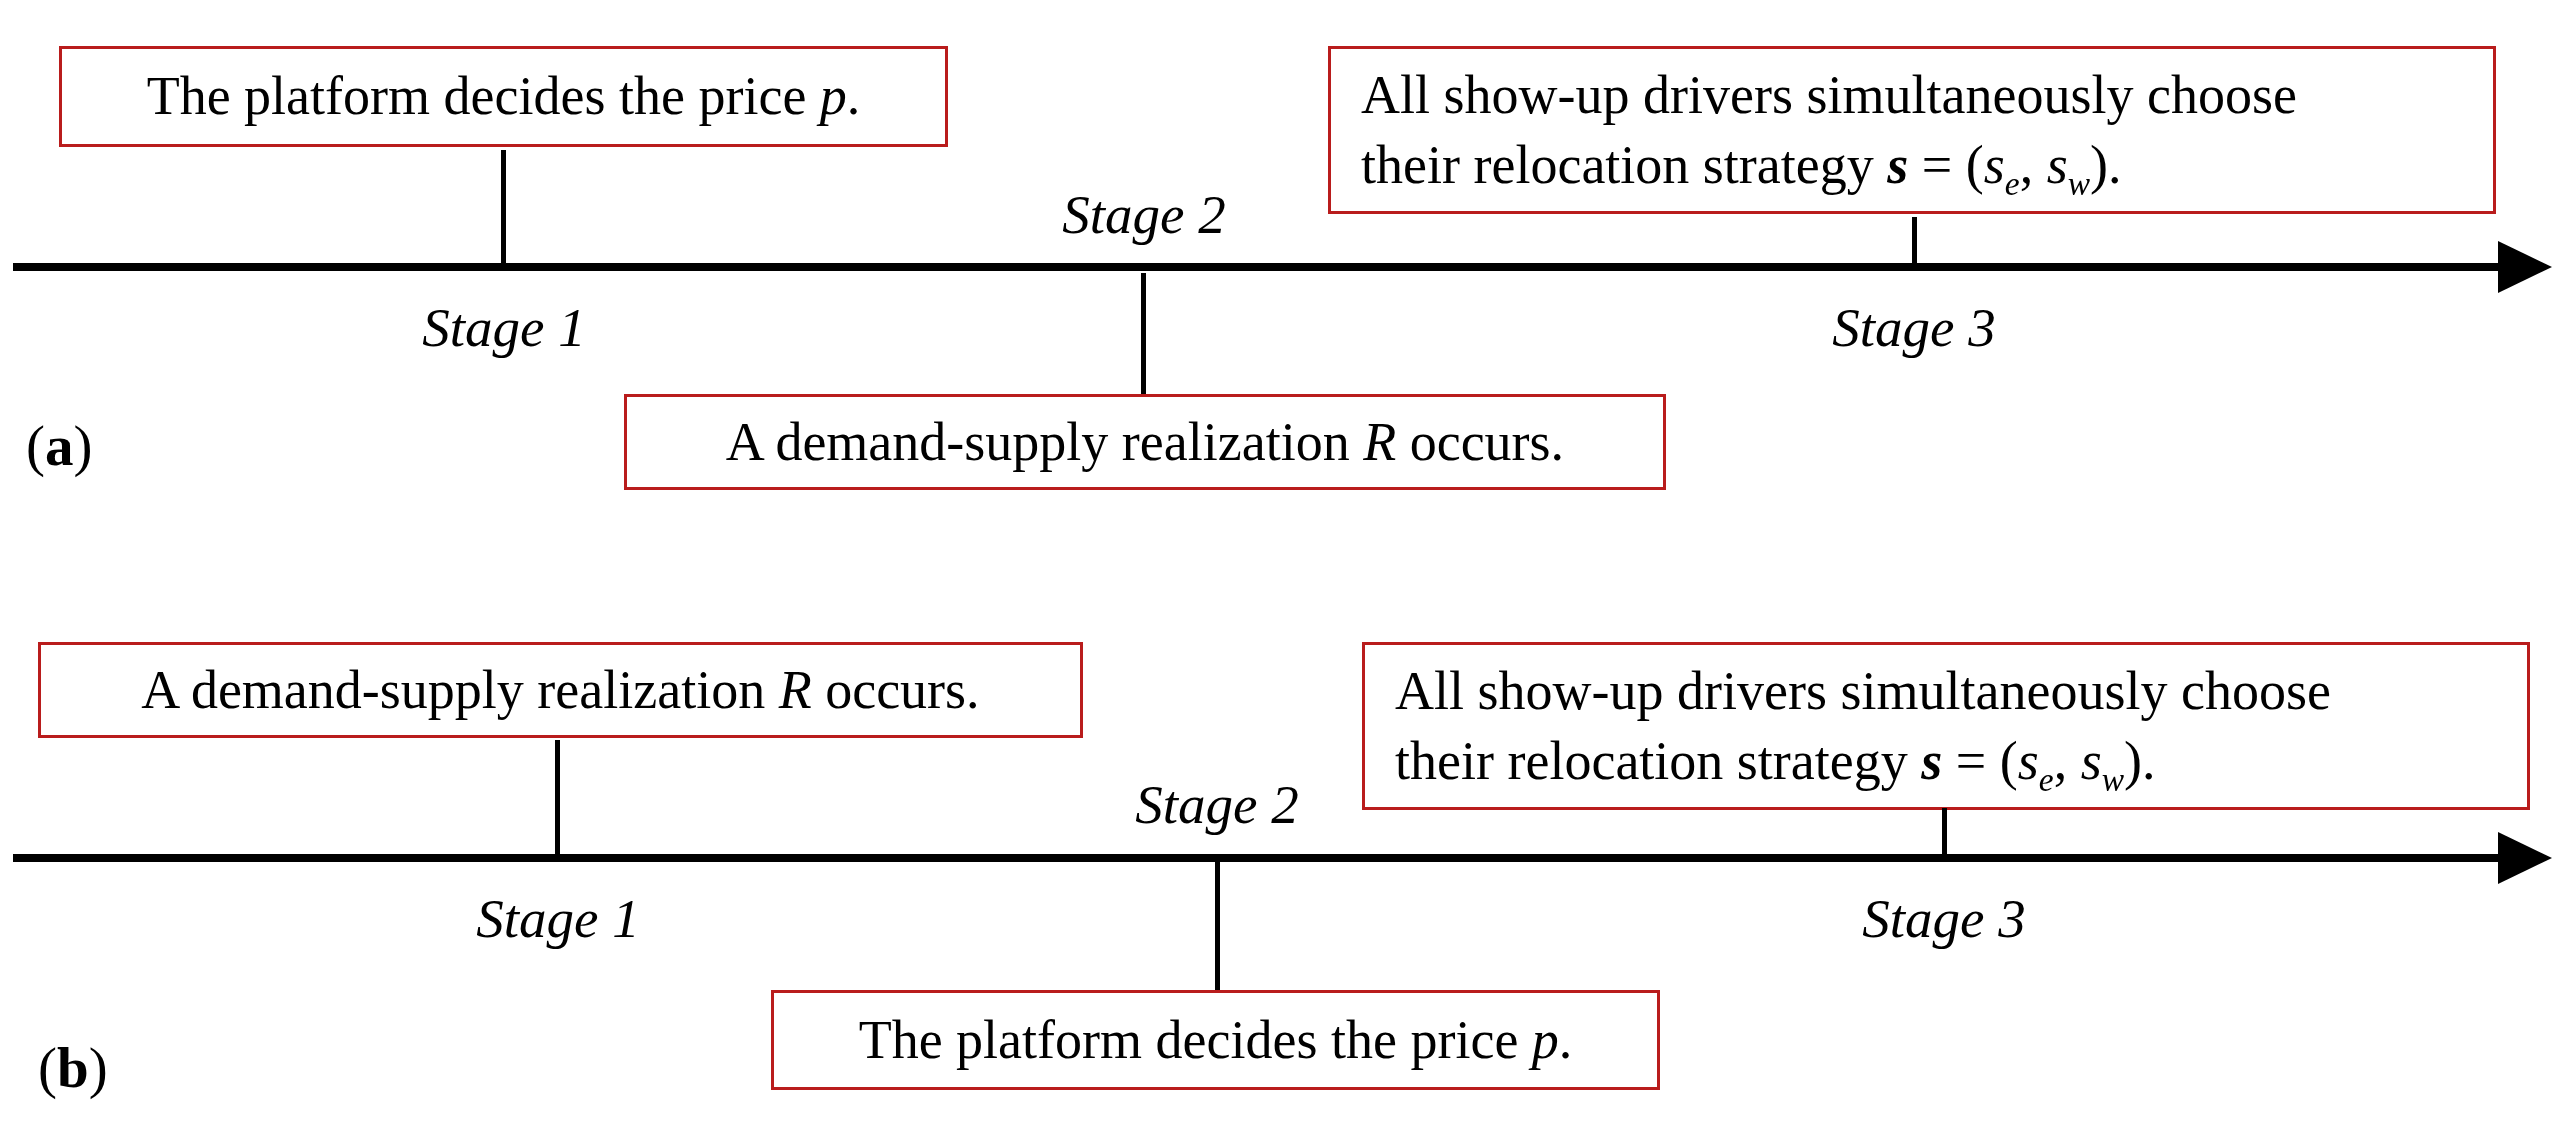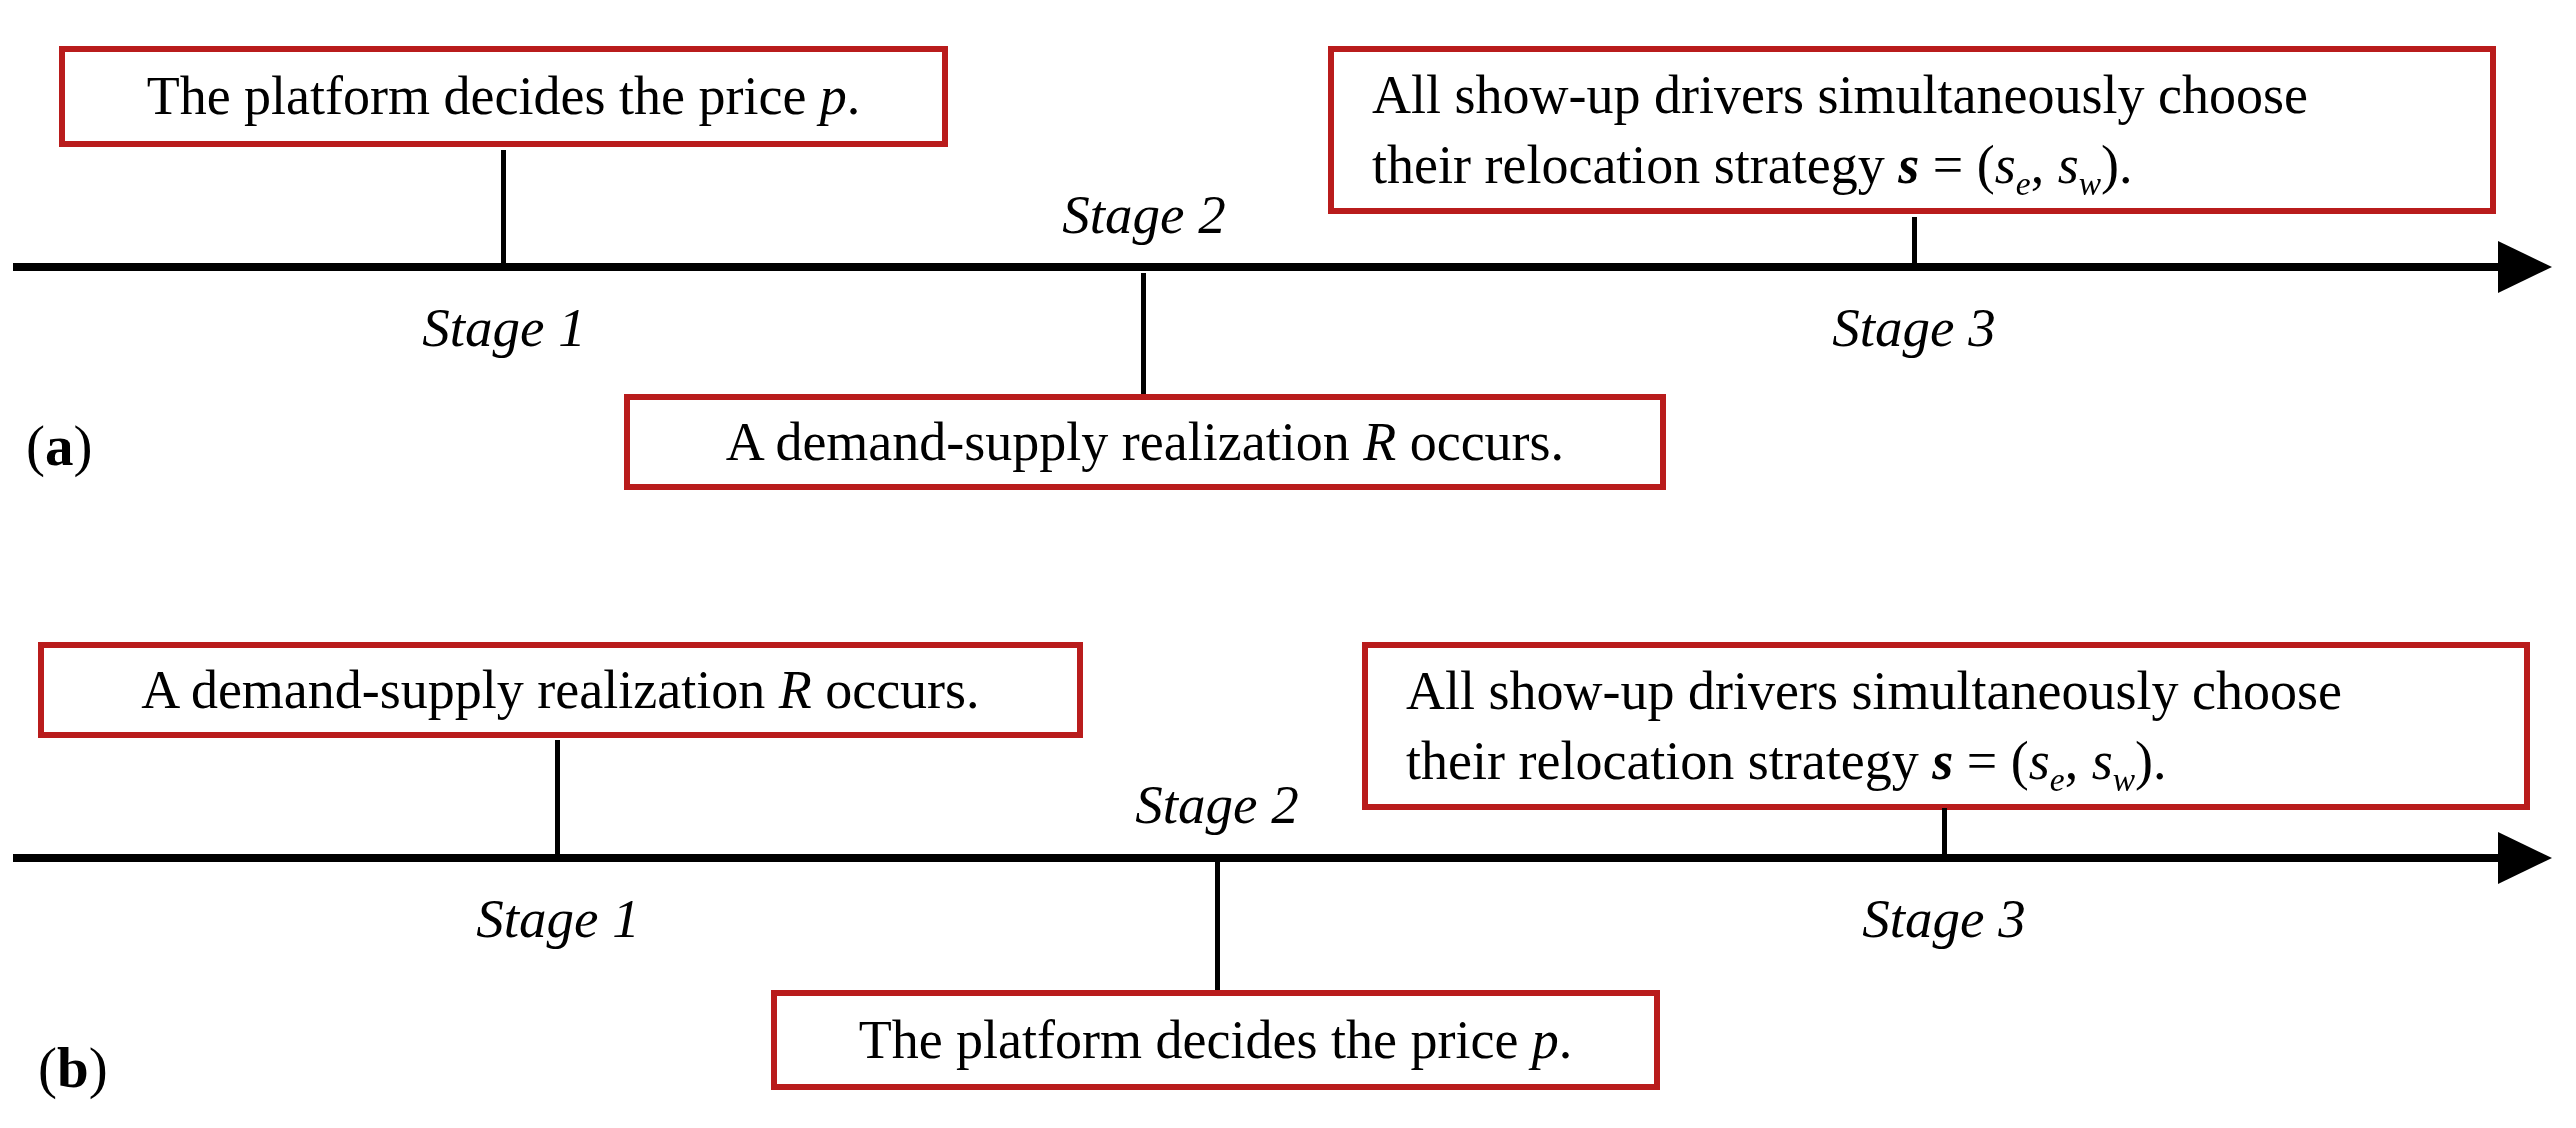--- a/index.html
+++ b/index.html
@@ -29,35 +29,35 @@
     border-bottom: 26px solid transparent;
     border-left: 54px solid #000000;
   }
   .connector {
     position: absolute;
     width: 4.7px;
     background: #000000;
   }
   .event-box {
     position: absolute;
-    border: 6px solid #b91c1c;
+    border: 3px solid #b91c1c;
     background: #ffffff;
     display: flex;
     align-items: center;
     justify-content: center;
     font-size: 54px;
     line-height: 1.3;
     white-space: nowrap;
     box-sizing: border-box;
   }
   .event-box.multiline {
     flex-direction: column;
     align-items: flex-start;
     justify-content: center;
-    padding-left: 38px;
+    padding-left: 30px;
     padding-right: 9.5px;
     white-space: nowrap;
   }
   .stage-label {
     position: absolute;
     transform: translateX(-50%);
     font-size: 55px;
     white-space: nowrap;
     font-style: italic;
   }

